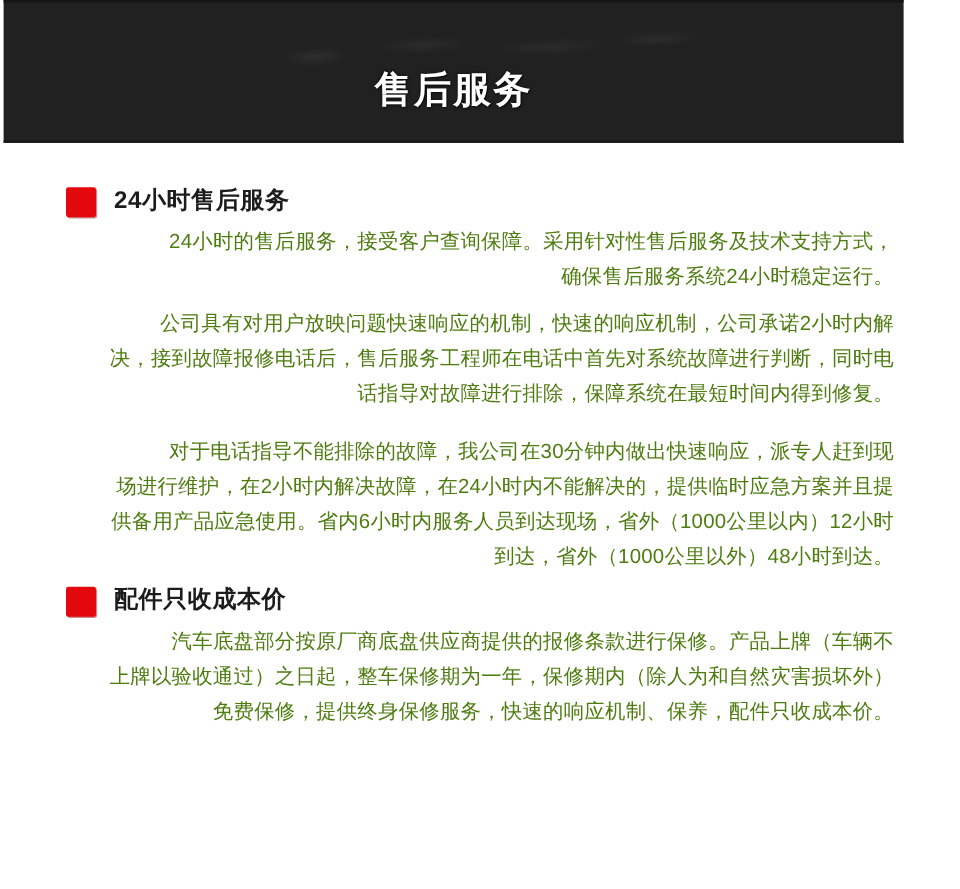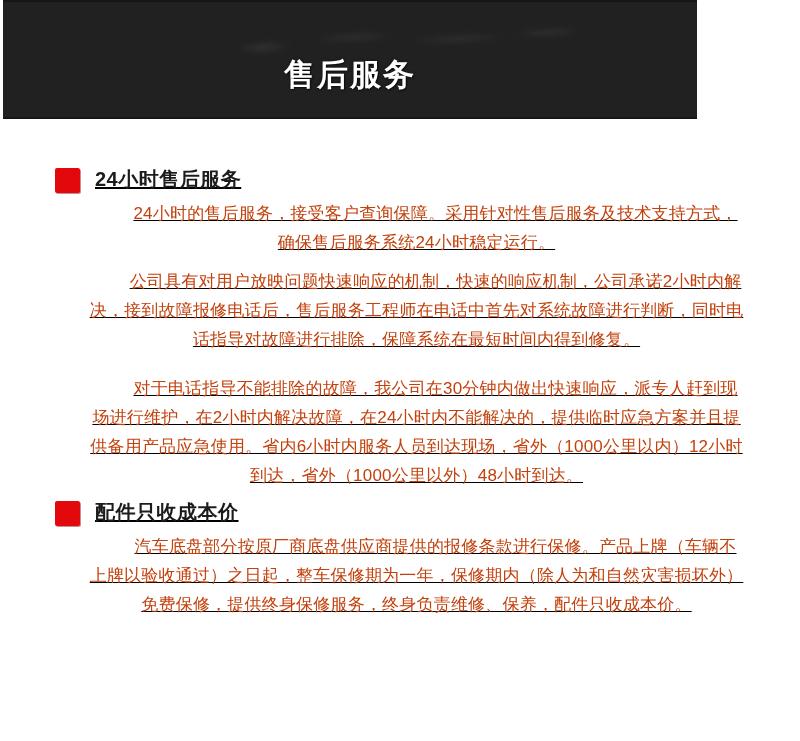--- a/index.html
+++ b/index.html
@@ -3,64 +3,63 @@
 <meta charset="utf-8">
 <style>
   html,body{margin:0;padding:0;}
   body{
     width:800px;height:741px;overflow:hidden;background:#ffffff;
     font-family:"Liberation Sans","DejaVu Sans",sans-serif;
     -webkit-font-smoothing:antialiased;
   }
   
   .header{
-    position:relative;width:694px;height:119px;margin-left:3px;
+    position:relative;width:750px;height:119px;margin-left:3px;
     background:#212121;border-top:2px solid #161616;border-bottom:2px solid #161616;
     box-sizing:border-box;overflow:hidden;
   }
   .header-title{
     position:absolute;left:0;right:0;top:52px;text-align:center;
     color:#ffffff;font-size:31px;font-weight:bold;letter-spacing:2px;
     text-shadow:0 0 3px rgba(0,0,0,0.65), 1px 1px 1px rgba(0,0,0,0.5);
   }
   .watermark{
     position:absolute;left:228px;top:20px;width:350px;height:34px;
     background:
       radial-gradient(ellipse 40px 10px at 10% 60%, rgba(120,120,120,0.18), transparent 70%),
       radial-gradient(ellipse 60px 9px at 35% 40%, rgba(120,120,120,0.14), transparent 70%),
       radial-gradient(ellipse 70px 9px at 65% 55%, rgba(120,120,120,0.14), transparent 70%),
       radial-gradient(ellipse 50px 8px at 90% 45%, rgba(120,120,120,0.16), transparent 70%);
     filter:blur(2px);
     transform:skewX(-18deg) rotate(-2deg);
   }
   
   .content{
-    padding:48px 55px 0 55px; 
+    padding:36px 55px 0 55px; 
     box-sizing:border-box;
-    text-decoration:underline;
   }
   .section{margin-bottom:10px;}
   .section-heading-row{
     display:flex;align-items:flex-start;
   }
   .bullet{
     flex:0 0 auto;width:25px;height:25px;margin-top:1px;
     background:#e2080c;border-radius:2px;
     box-shadow:1px 1px 0 rgba(140,0,4,0.45);
   }
   .heading-text{
     margin-left:15px;
     font-size:20px;line-height:25px;font-weight:bold;color:#1c1c1c;
     letter-spacing:0.5px;
   }
   .paragraph{
     margin:6px 0 0 33px;
-    font-size:17px;line-height:29px;color:#c2410c;
+    font-size:17px;line-height:29px;color:#4d7c0f;
     text-indent:38px;letter-spacing:0.2px;
-    text-align:center;
+    text-align:right;
   }
   .paragraph + .paragraph{margin-top:20px;}
 </style>
 </head>
 <body>
 
 <div class="header">
   <div class="watermark"></div>
   <div class="header-title">售后服务</div>
 </div>
@@ -79,16 +78,16 @@
   <div class="section">
     <p class="paragraph">公司具有对用户放映问题快速响应的机制，快速的响应机制，公司承诺2小时内解决，接到故障报修电话后，售后服务工程师在电话中首先对系统故障进行判断，同时电话指导对故障进行排除，保障系统在最短时间内得到修复。</p>
     <p class="paragraph">对于电话指导不能排除的故障，我公司在30分钟内做出快速响应，派专人赶到现场进行维护，在2小时内解决故障，在24小时内不能解决的，提供临时应急方案并且提供备用产品应急使用。省内6小时内服务人员到达现场，省外（1000公里以内）12小时到达，省外（1000公里以外）48小时到达。</p>
   </div>
 
   <div class="section">
     <div class="section-heading-row">
       <span class="bullet"></span>
       <span class="heading-text">配件只收成本价</span>
     </div>
-    <p class="paragraph">汽车底盘部分按原厂商底盘供应商提供的报修条款进行保修。产品上牌（车辆不上牌以验收通过）之日起，整车保修期为一年，保修期内（除人为和自然灾害损坏外）免费保修，提供终身保修服务，终身负责维修、保养，配件只收成本价。</p>
+    <p class="paragraph">汽车底盘部分按原厂商底盘供应商提供的报修条款进行保修。产品上牌（车辆不上牌以验收通过）之日起，整车保修期为一年，保修期内（除人为和自然灾害损坏外）免费保修，提供终身保修服务，快速的响应机制、保养，配件只收成本价。</p>
   </div>
 
 </div>
 
 </body></html>

